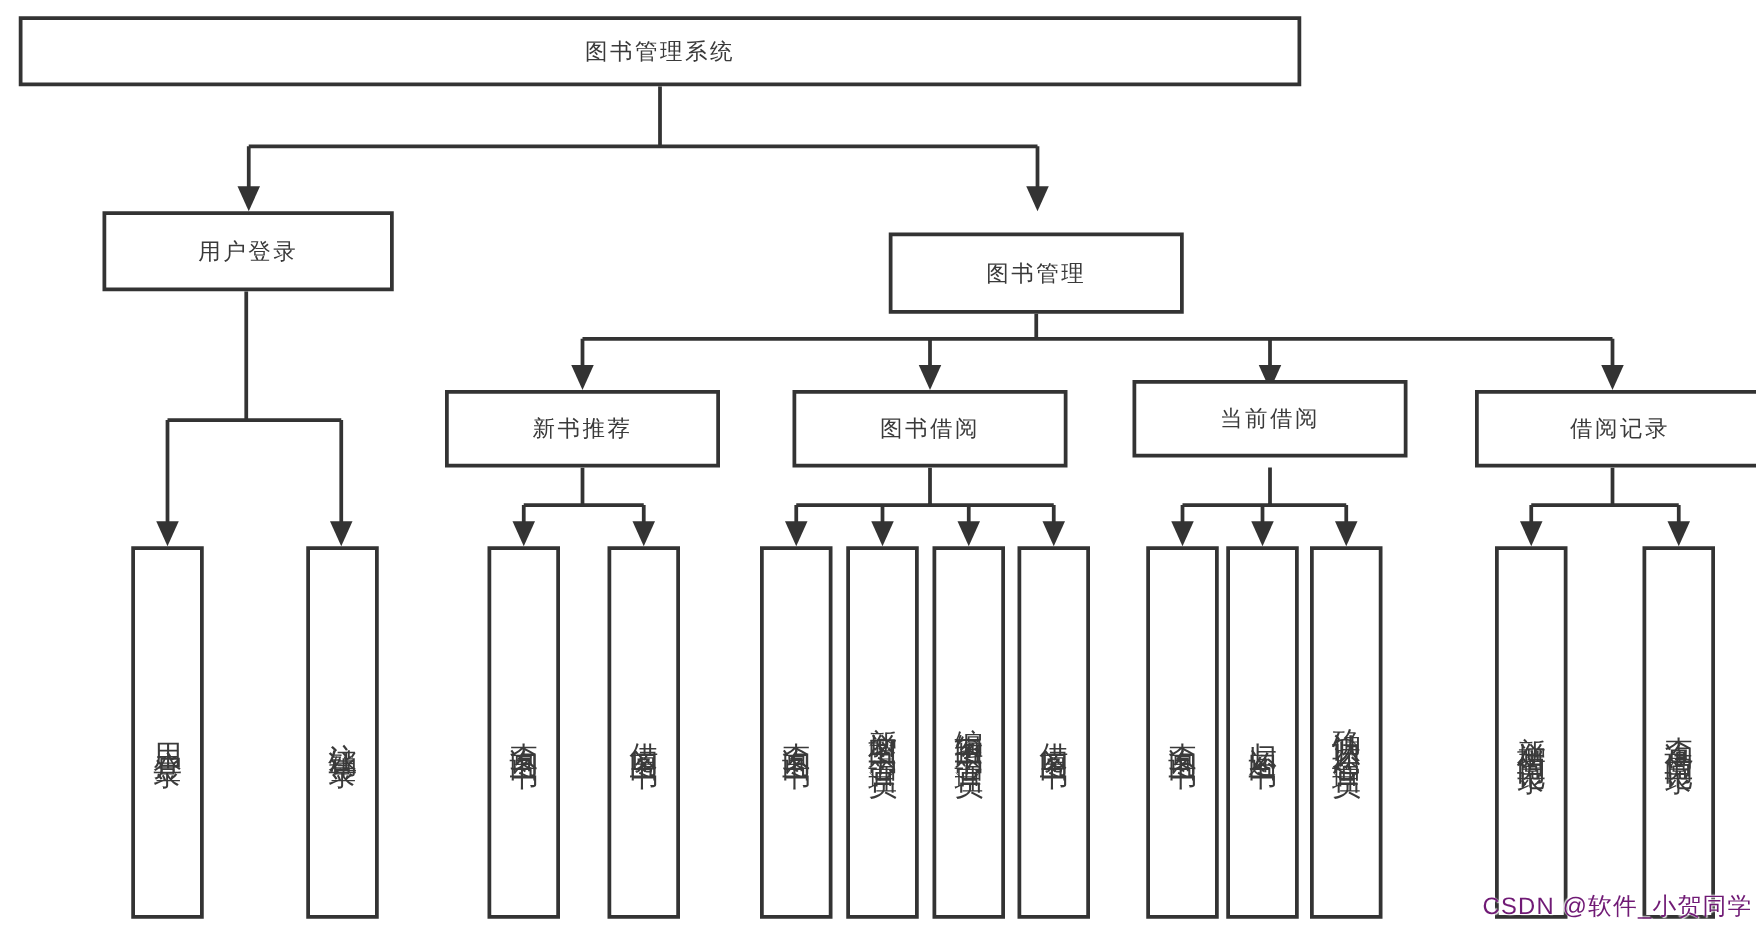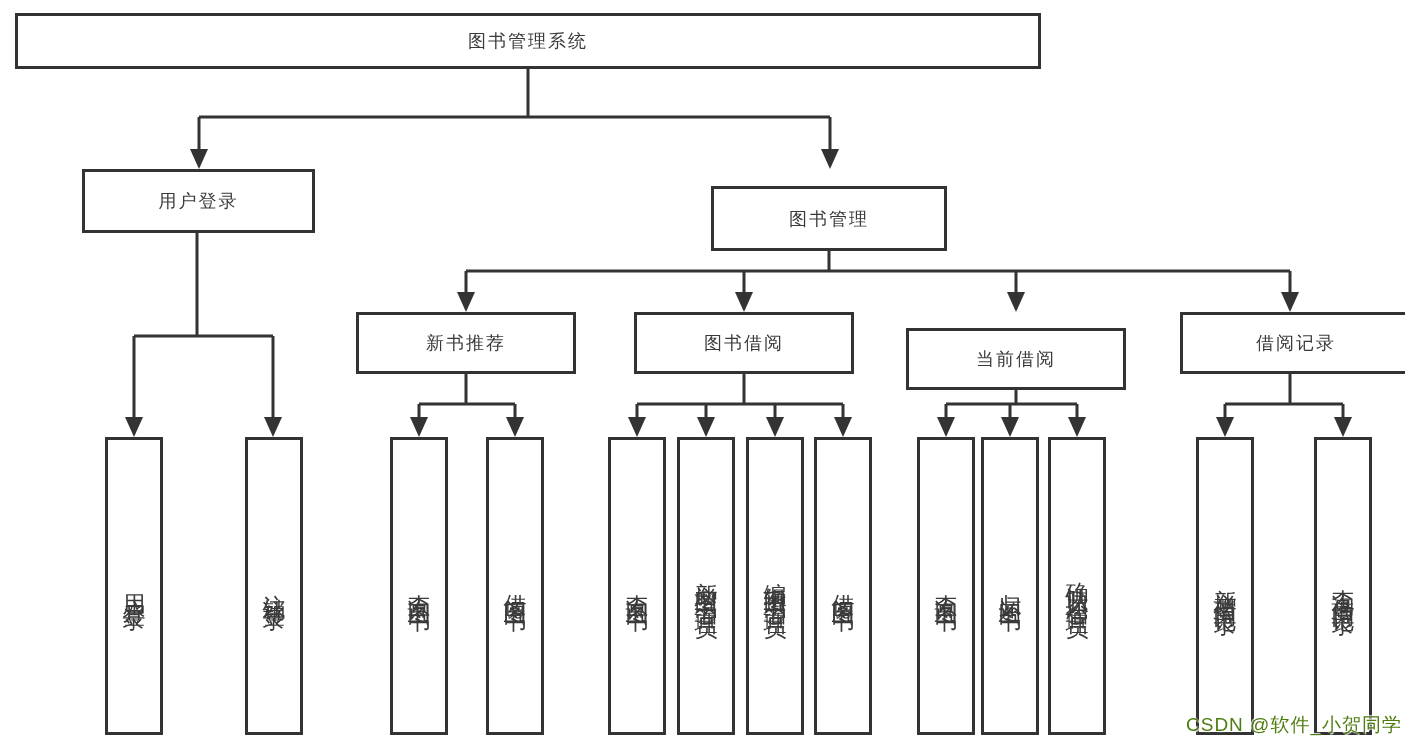--- a/index.html
+++ b/index.html
@@ -50,21 +50,21 @@
     line-height: 1;
     white-space: nowrap;
   }
   .watermark {
     position: absolute;
     left: 1186px;
     top: 712px;
     z-index: 3;
     font-size: 19px;
     letter-spacing: 1px;
-    color: #4d7c0f;
+    color: #701a75;
     text-shadow: 1px 1px 1px rgba(255,255,255,0.95), -1px -1px 1px rgba(255,255,255,0.95);
     white-space: nowrap;
   }
 </style>
 </head>
 <body>
 
 <div class="stage">
 
   <svg class="wires" width="1405" height="747" viewBox="0 0 1405 747">
@@ -117,21 +117,21 @@
   <div class="box hbox" style="left:711px;top:186px;width:236px;height:65px">
     <span>图书管理</span>
   </div>
 
   <div class="box hbox" style="left:356px;top:312px;width:220px;height:62px">
     <span>新书推荐</span>
   </div>
   <div class="box hbox" style="left:634px;top:312px;width:220px;height:62px">
     <span>图书借阅</span>
   </div>
-  <div class="box hbox" style="left:906px;top:328px;width:220px;height:62px">
+  <div class="box hbox" style="left:906px;top:304px;width:220px;height:62px">
     <span>当前借阅</span>
   </div>
   <div class="box hbox" style="left:1180px;top:312px;width:232px;height:62px">
     <span>借阅记录</span>
   </div>
 
   <div class="box vbox" style="left:105px">
     <span class="vtext">用户登录</span>
   </div>
   <div class="box vbox" style="left:245px">

